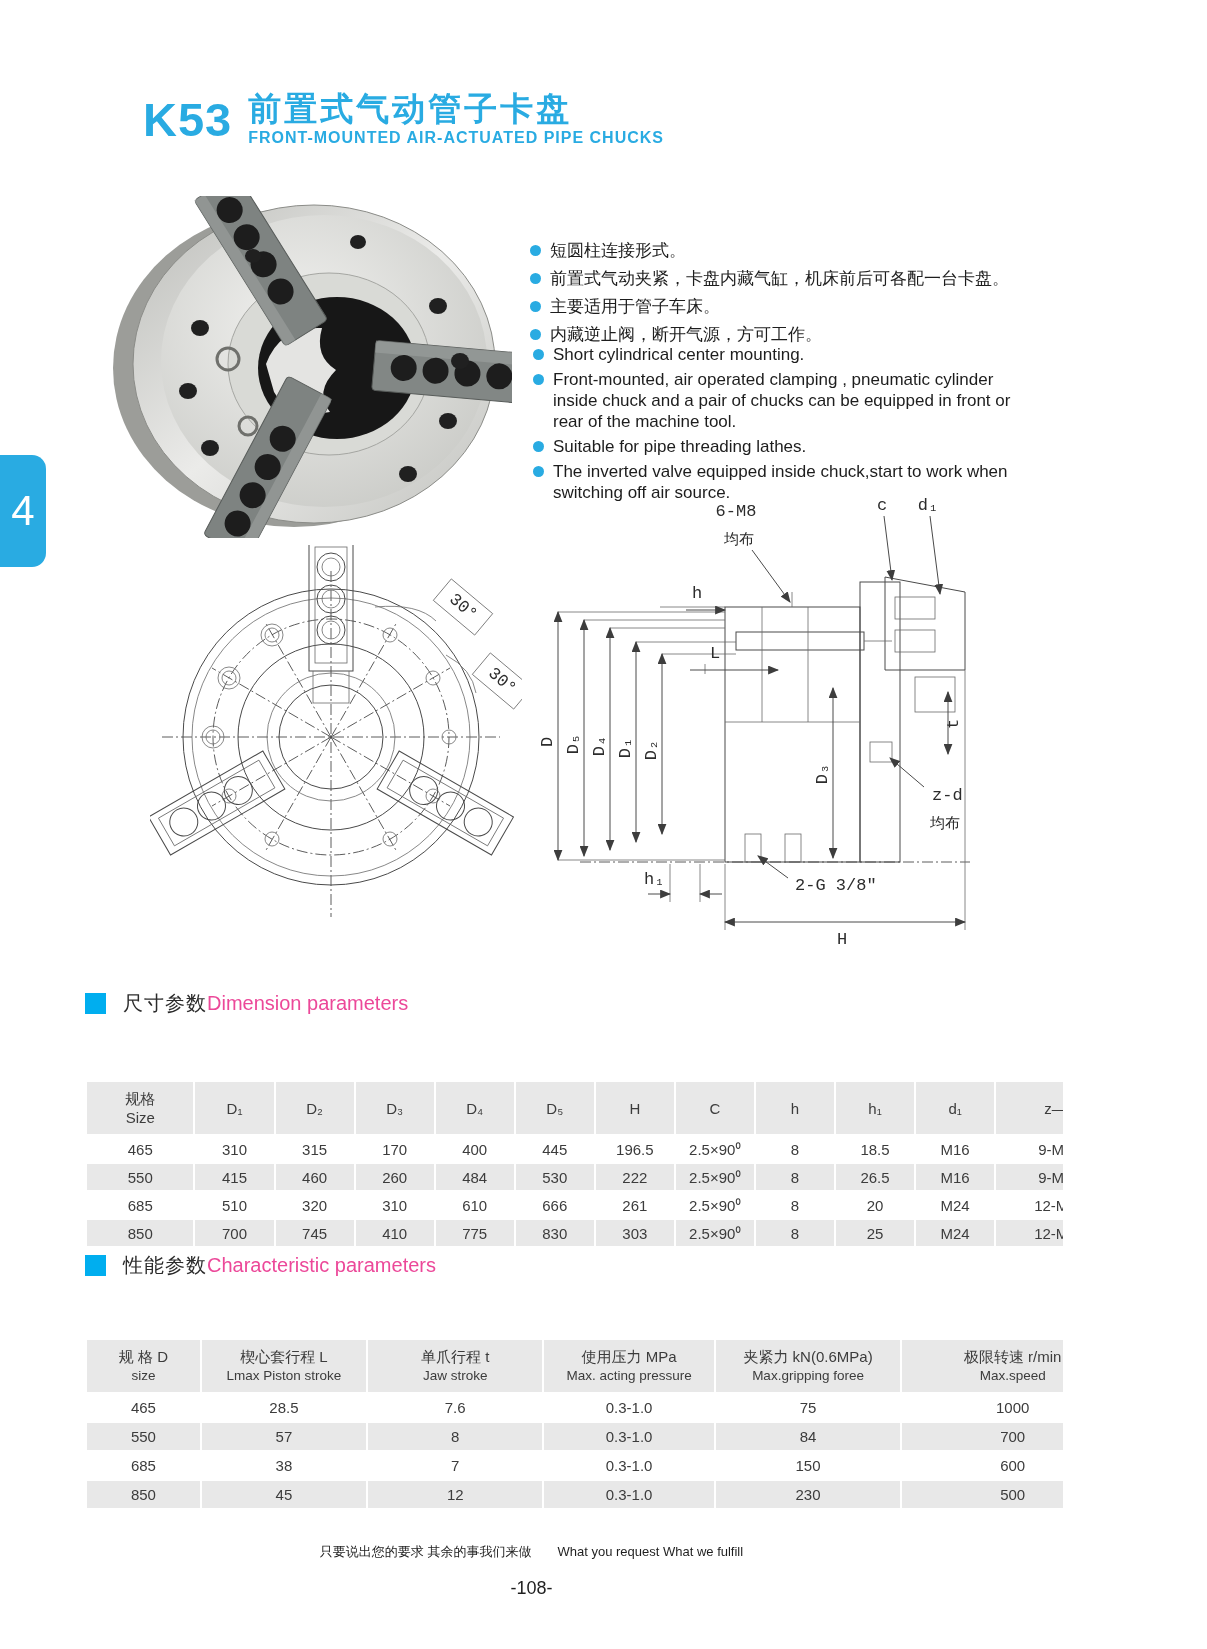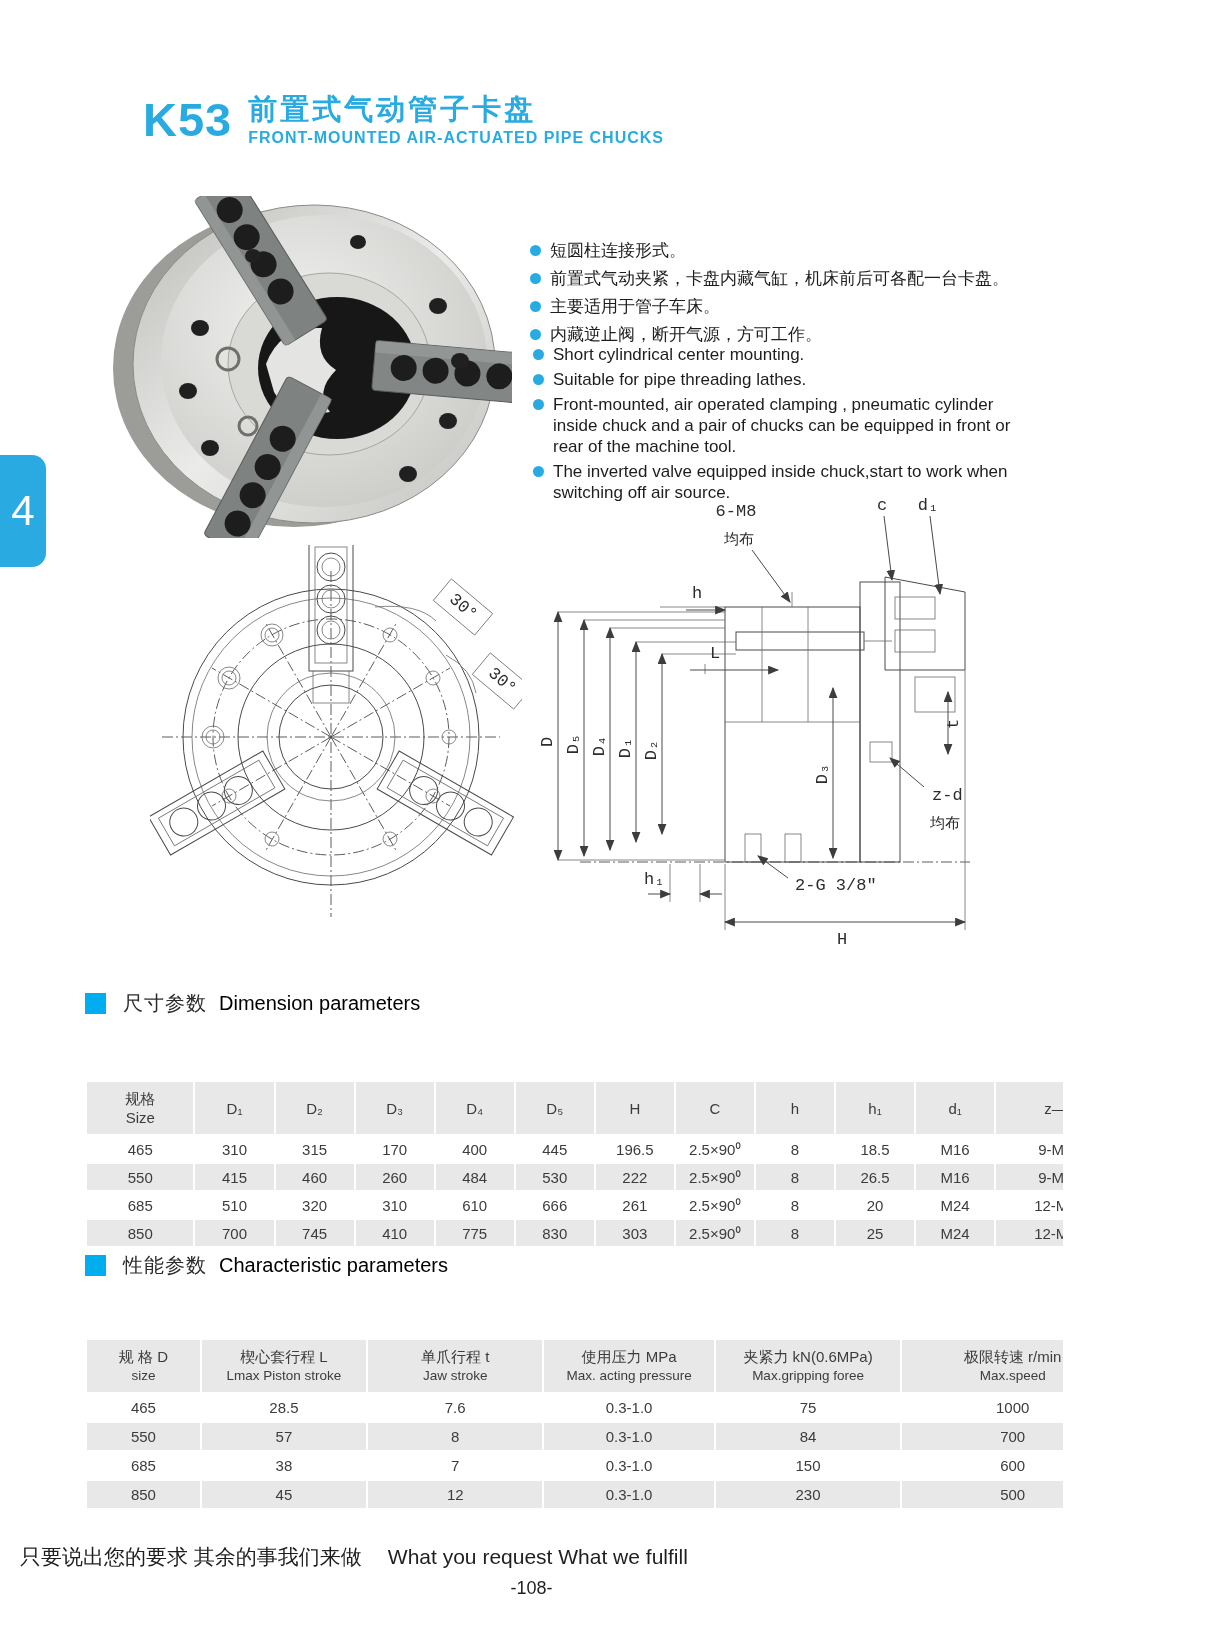--- a/index.html
+++ b/index.html
@@ -3,21 +3,21 @@
 <meta charset="utf-8">
 <style>
   html,body{margin:0;padding:0;background:#ffffff;}
   .page{position:relative;width:1063px;height:1649px;background:#ffffff;overflow:hidden;
         font-family:"Liberation Sans",sans-serif;color:#3a3a3a;}
 
   
   .hdr{position:absolute;left:143px;top:92px;display:flex;align-items:flex-start;}
   .model{font-size:47px;font-weight:bold;color:#29abe2;line-height:56px;letter-spacing:1px;}
   .titles{margin-left:16px;}
-  .t-zh{font-size:29px;font-weight:bold;color:#29abe2;letter-spacing:3px;line-height:34px;}
+  .t-zh{font-size:33px;font-weight:bold;color:#29abe2;letter-spacing:3px;line-height:34px;}
   .t-en{font-size:16px;font-weight:bold;color:#29abe2;letter-spacing:1px;margin-top:3px;}
 
   
   .side-tab{position:absolute;left:0;top:455px;width:46px;height:112px;background:#29abe2;
             border-radius:0 14px 14px 0;display:flex;align-items:center;justify-content:center;
             color:#fff;font-size:42px;}
 
   
   .bul-zh{position:absolute;left:530px;top:240px;width:620px;}
   .bul-en{position:absolute;left:533px;top:344px;width:500px;}
@@ -34,38 +34,38 @@
   .dln{stroke:#4a4a4a;stroke-width:1;fill:none;}
   .dthin{stroke:#6a6a6a;stroke-width:0.8;fill:none;}
   .dd{stroke:#4a4a4a;stroke-width:0.9;fill:none;stroke-dasharray:11 3 2 3;}
   .dtext{font-family:"Liberation Mono","Liberation Sans",monospace;font-size:17px;fill:#2c2c2c;}
   .dtext-s{font-family:"Liberation Mono","Liberation Sans",monospace;font-size:15px;fill:#2c2c2c;}
 
   
   .sect{position:absolute;left:85px;display:flex;align-items:center;}
   .sq{width:21px;height:21px;background:#00aeef;margin-right:17px;}
   .sect .zh{font-size:20px;color:#2b2b2b;letter-spacing:1px;}
-  .sect .en{font-size:20px;color:#000000;margin-left:12px;}
+  .sect .en{font-size:20px;color:#ec4899;}
 
   
   table{position:absolute;left:85px;width:1040px;border-collapse:separate;border-spacing:2px 2px;
         table-layout:fixed;}
   th,td{text-align:center;vertical-align:middle;font-weight:normal;font-size:15px;color:#3c3c3c;
         padding:0;}
   thead th{background:#e8e8e8;height:52px;line-height:19px;}
   tbody tr:nth-child(odd) td{background:#ffffff;}
   tbody tr:nth-child(even) td{background:#e8e8e8;}
   .t1{top:1080px;}
   .t1 tbody td{height:26px;}
   .t2{top:1338px;}
   .t2 tbody td{height:27px;}
   .hsub{font-size:13.5px;}
 
   
-  .foot{position:absolute;left:0;top:1543px;width:100%;font-size:21px;color:#1f1f1f;padding-left:20px;}
+  .foot{position:absolute;left:0;top:1543px;width:100%;text-align:center;font-size:13px;color:#1f1f1f;}
   .foot .en{margin-left:26px;}
   .pageno{position:absolute;left:0;top:1578px;width:100%;text-align:center;font-size:18px;color:#1f1f1f;}
 </style>
 </head>
 <body>
 
 <div class="page">
 
   <div class="hdr">
     <div class="model">K53</div>
@@ -153,25 +153,25 @@
       </div>
   </div>
 
   <div class="bul-en">
     <div class="brow">
         <span class="dot"></span>
         <span class="btxt">Short cylindrical center mounting.</span>
       </div>
     <div class="brow">
         <span class="dot"></span>
+        <span class="btxt">Front-mounted, air operated clamping , pneumatic cylinder inside chuck and a pair of chucks can be equipped in front or rear of the machine tool.</span>
+      </div>
+    <div class="brow">
+        <span class="dot"></span>
         <span class="btxt">Suitable for pipe threading lathes.</span>
-      </div>
-    <div class="brow">
-        <span class="dot"></span>
-        <span class="btxt">Front-mounted, air operated clamping , pneumatic cylinder inside chuck and a pair of chucks can be equipped in front or rear of the machine tool.</span>
       </div>
     <div class="brow">
         <span class="dot"></span>
         <span class="btxt">The inverted valve equipped inside chuck,start to work when switching off air source.</span>
       </div>
   </div>
 
   <svg class="fview" width="372" height="378" viewBox="0 0 372 378">
     <g class="dd">
       <line x1="12" y1="192" x2="350" y2="192"></line>

